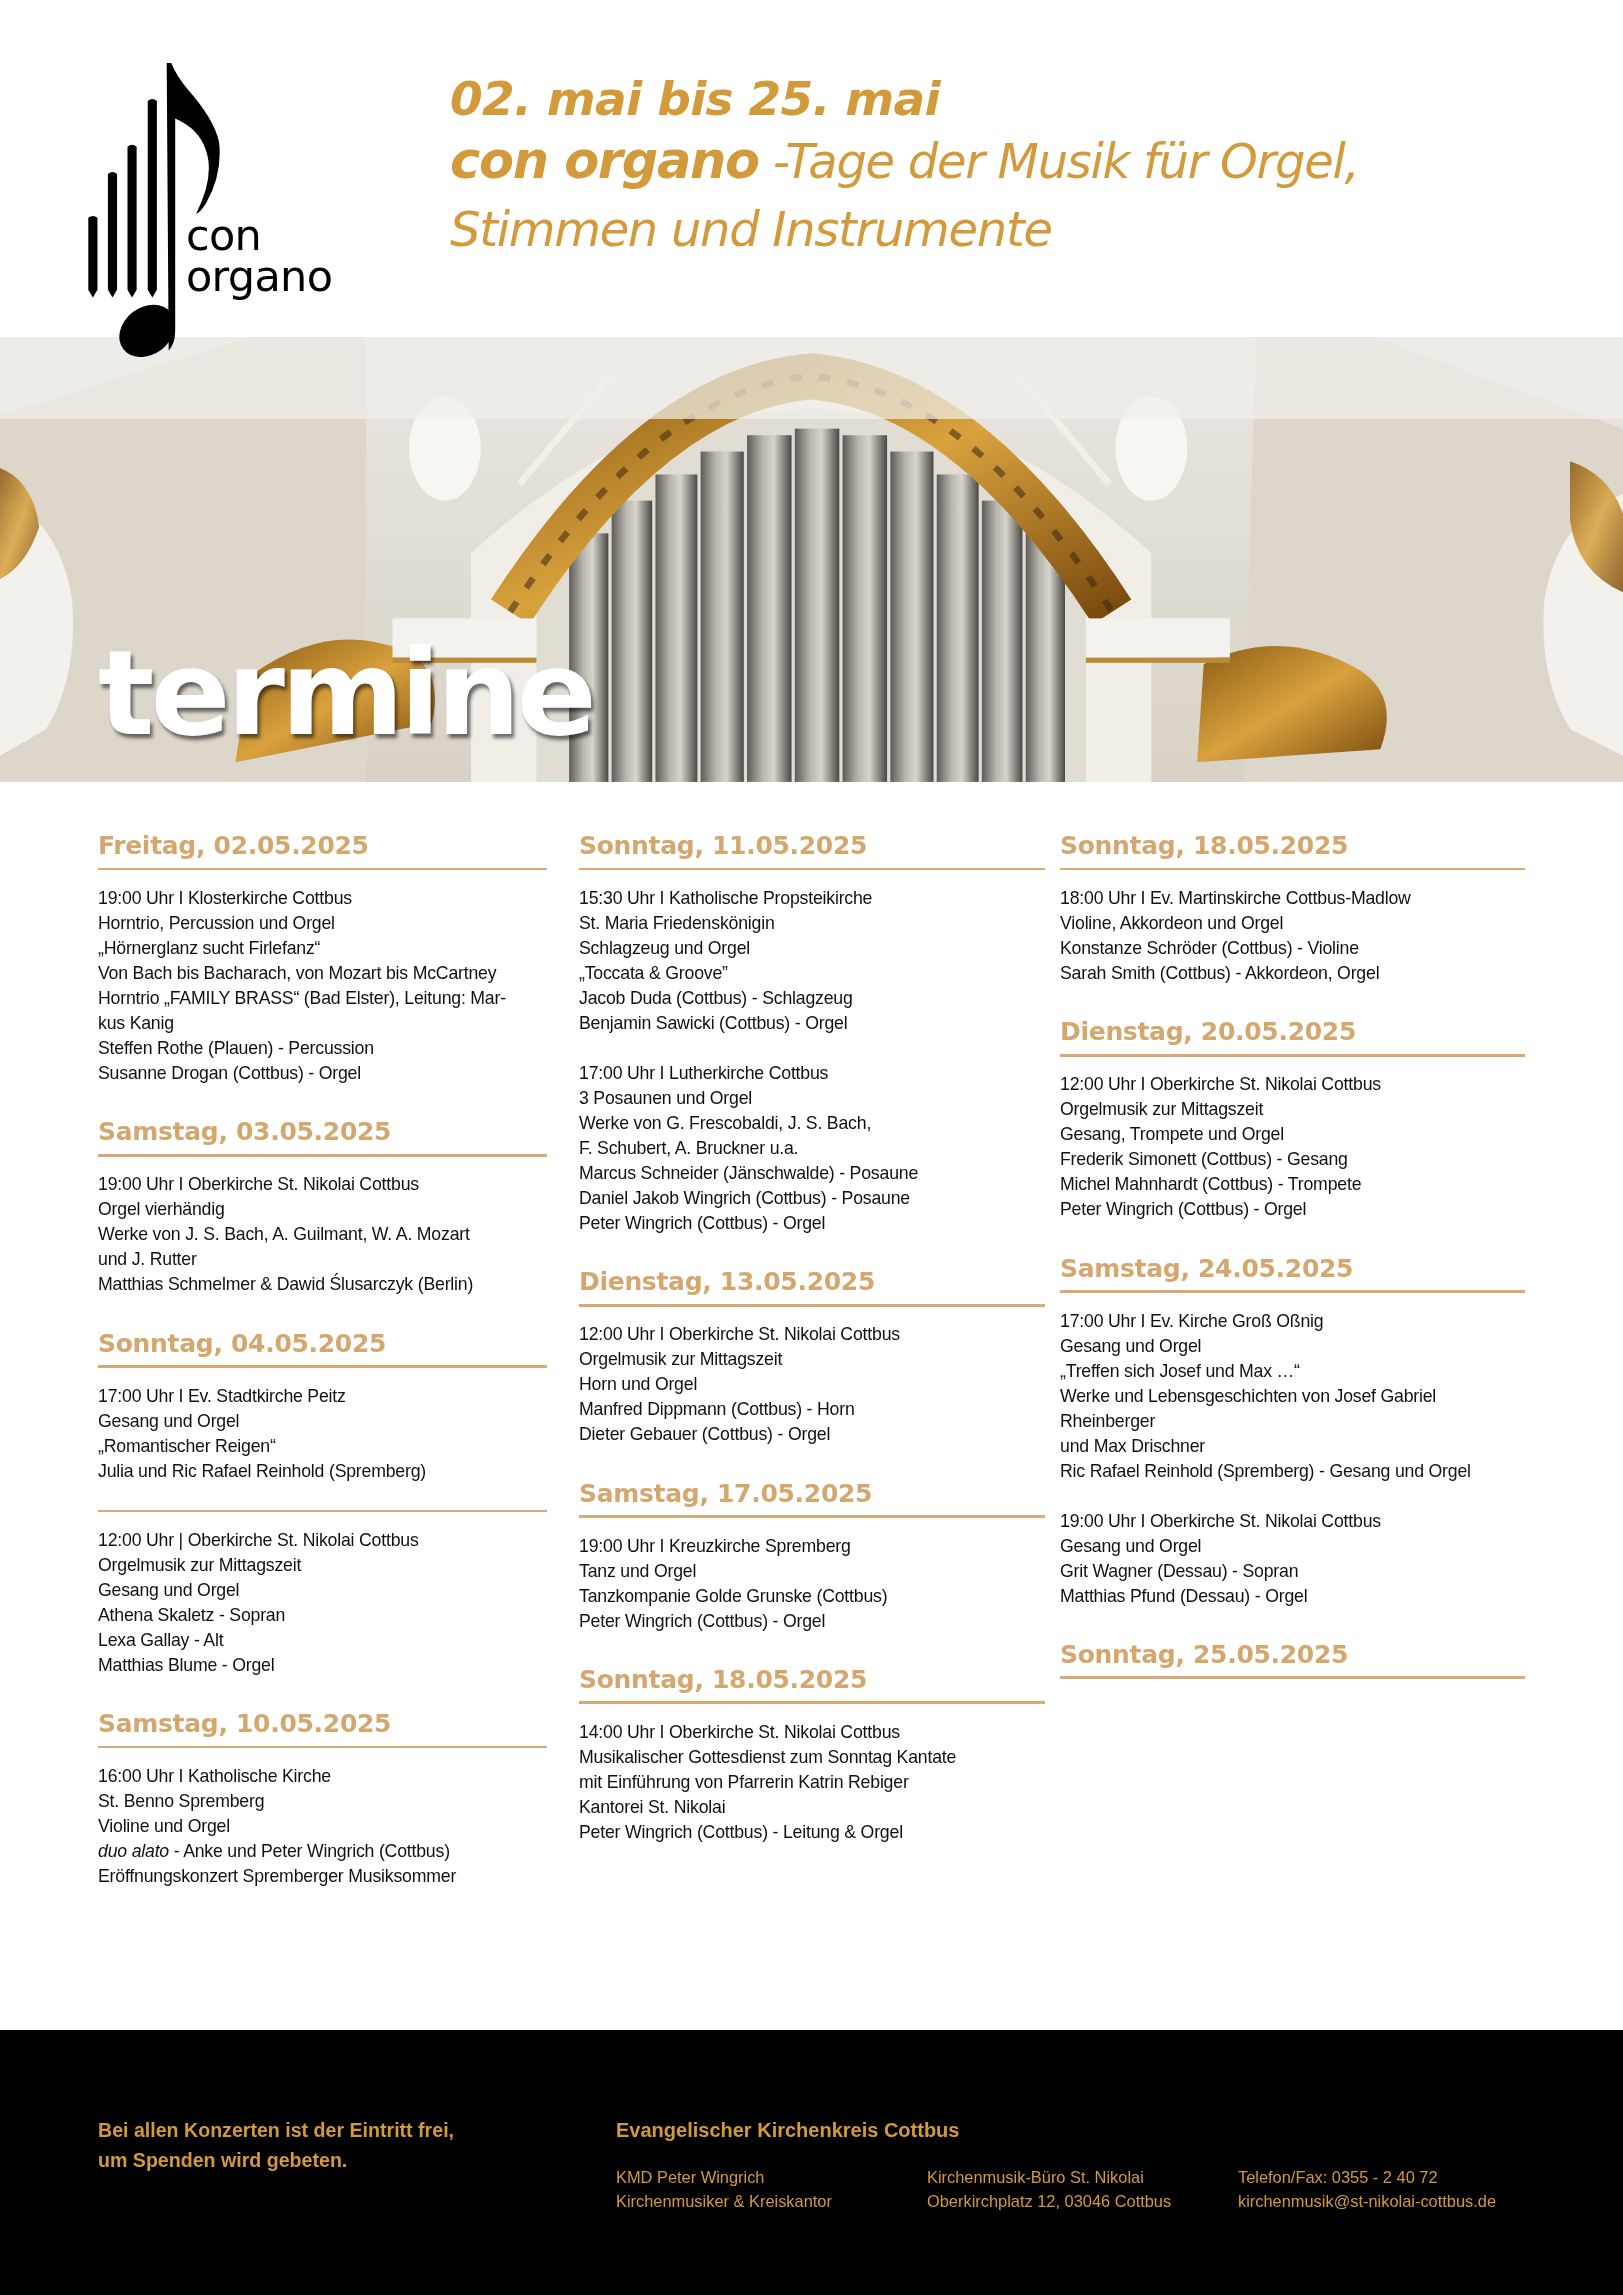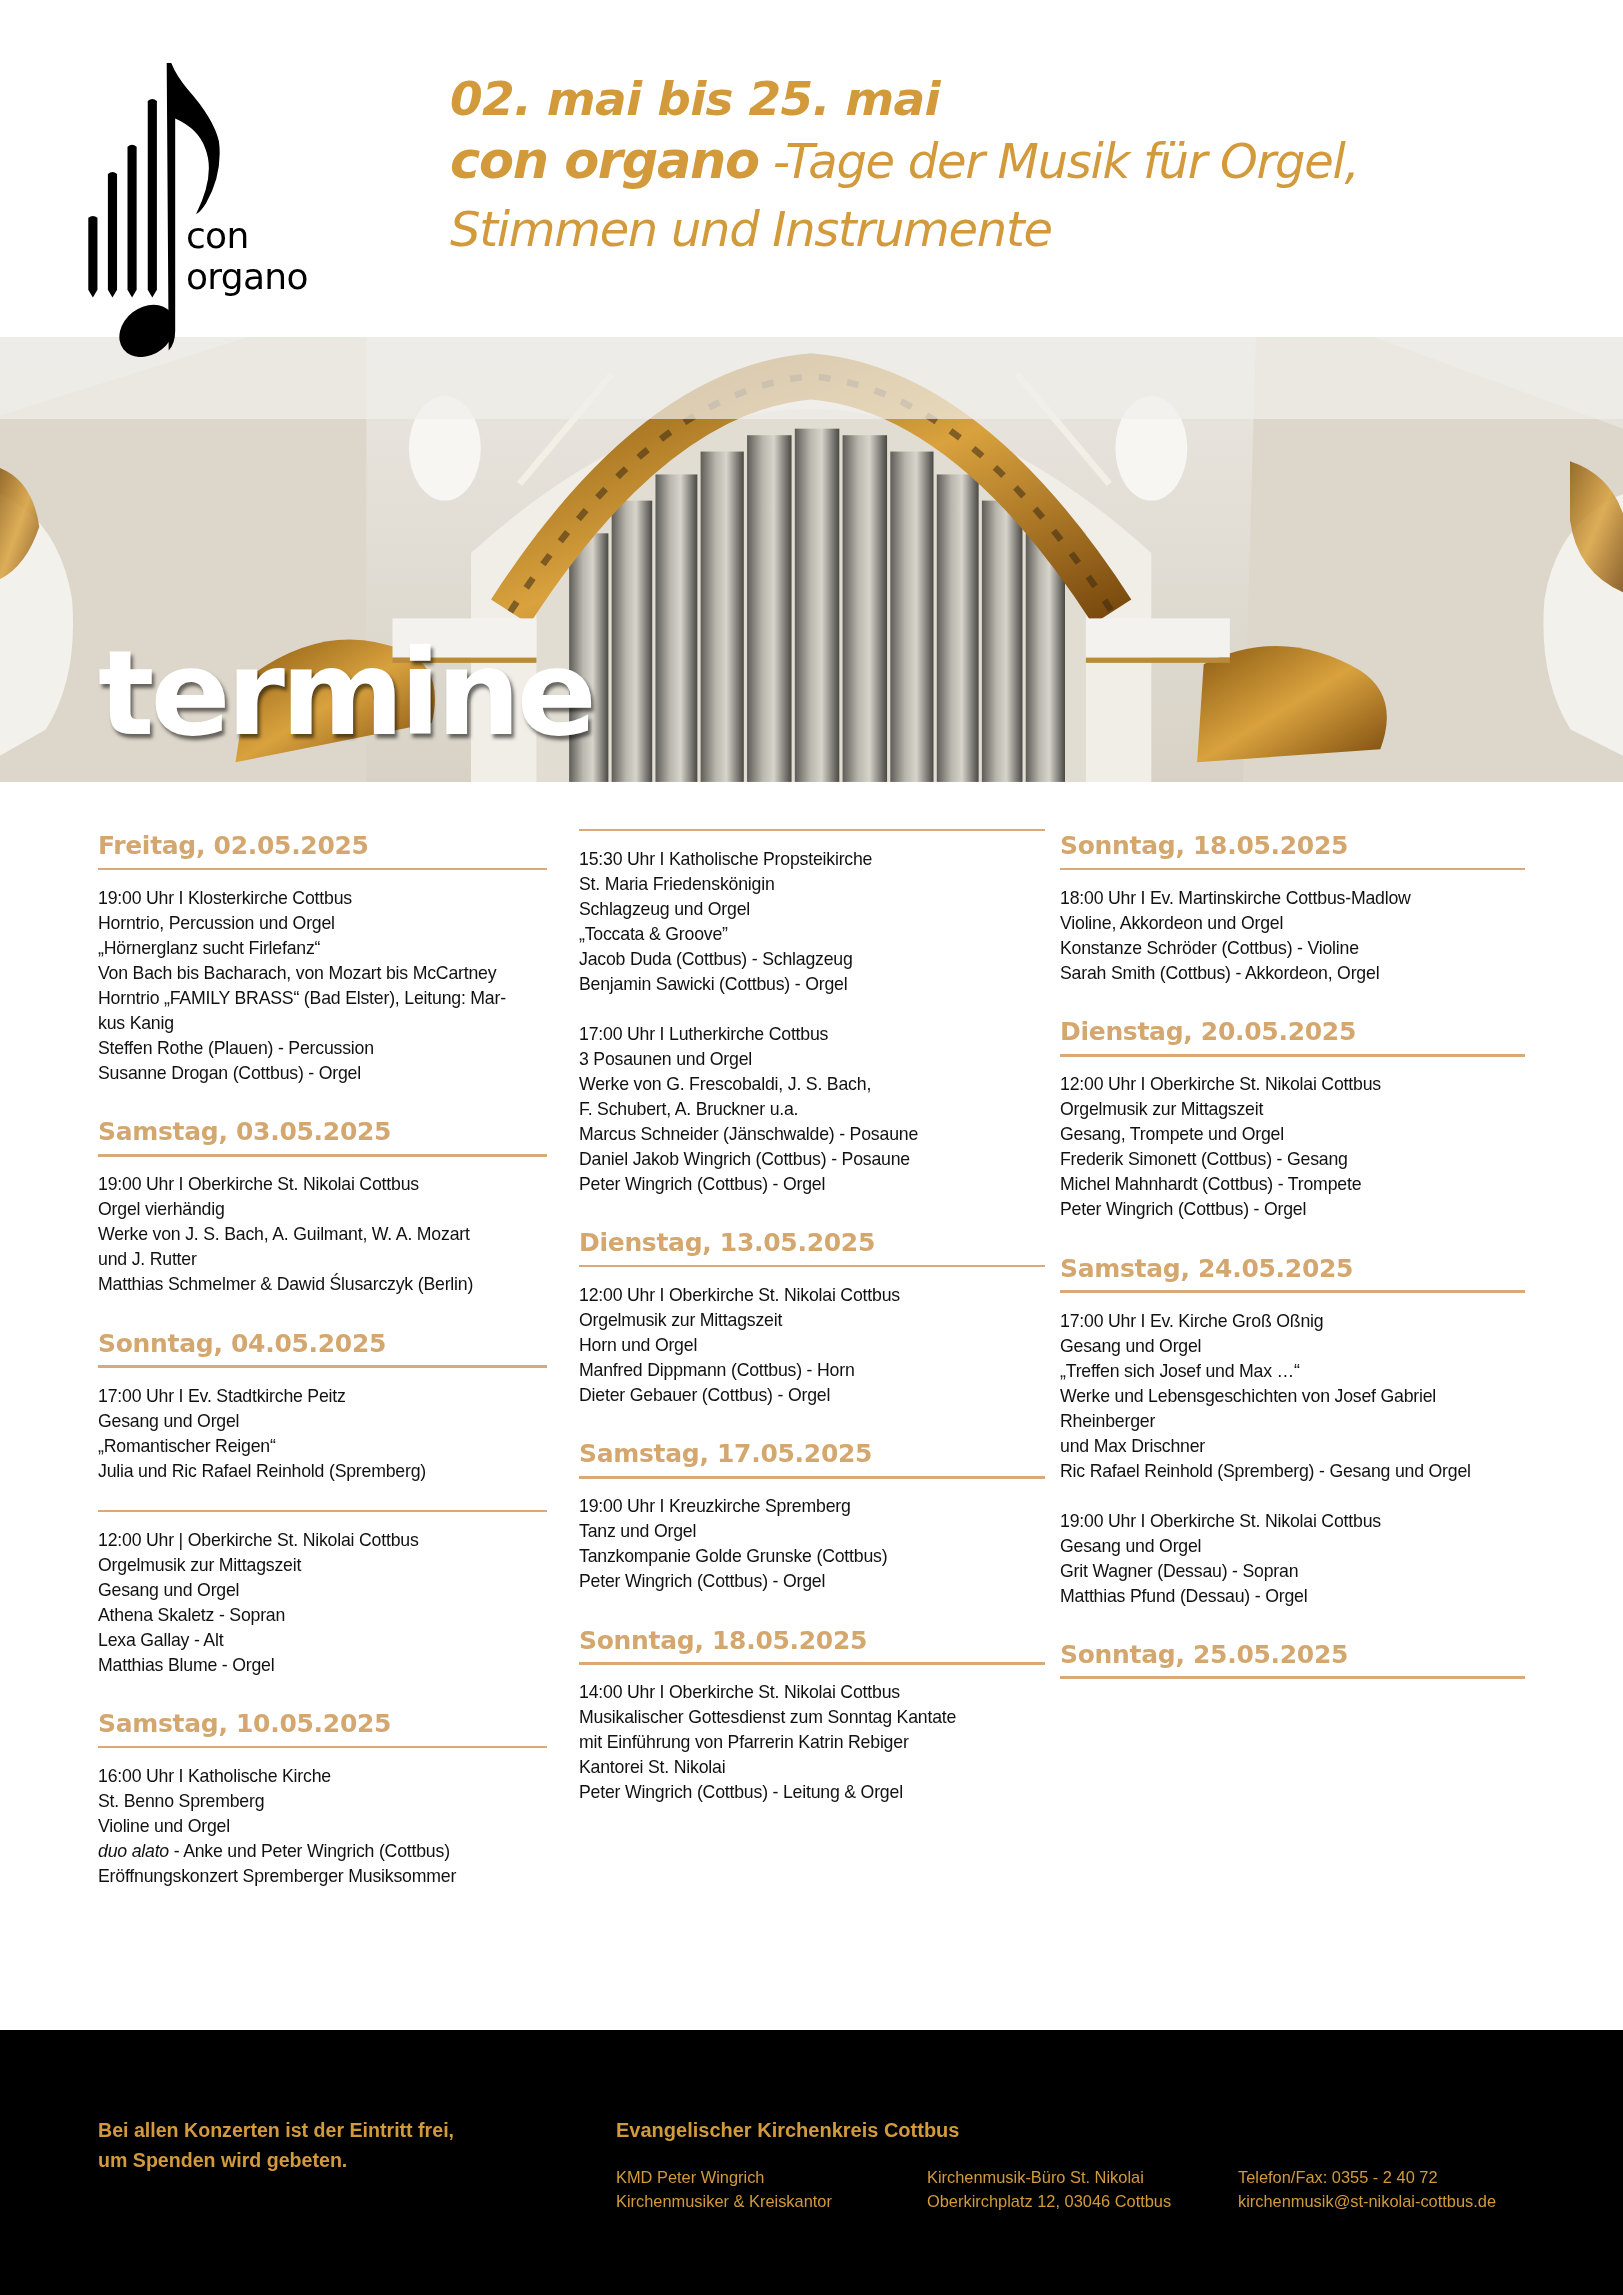--- a/index.html
+++ b/index.html
@@ -7,21 +7,21 @@
     width: 1623px; height: 2295px; position: relative; overflow: hidden;
     background: #ffffff;
     font-family: "Liberation Sans", "DejaVu Sans", sans-serif;
     color: #111111;
   }
   
   .logo { position: absolute; left: 88px; top: 63px; width: 275px; height: 294px; z-index: 5; }
   .logo svg { display: block; }
   .logo-text {
     position: absolute; left: 98px; top: 152px;
-    font-family: "DejaVu Sans", sans-serif; font-size: 36px; line-height: 41px;
+    font-family: "DejaVu Sans", sans-serif; font-size: 43px; line-height: 41px;
     color: #000; letter-spacing: -0.7px;
   }
   .headline { position: absolute; left: 450px; top: 73px; color: #D39A3C; font-style: italic; }
   .headline .dates { font-family: "DejaVu Sans", sans-serif; font-size: 47px; font-weight: bold; line-height: 52px; letter-spacing: -0.7px; }
   .headline .line2 { font-family: "DejaVu Sans", sans-serif; font-size: 51px; line-height: 72px; margin-top: 0px; white-space: nowrap; letter-spacing: -1.3px; }
   .headline .line2 .brand { font-weight: bold; }
   .headline .line2 .rest { font-weight: normal; font-size: 48px; }
   .headline .line3 { font-family: "DejaVu Sans", sans-serif; font-size: 48px; line-height: 65px; letter-spacing: -1.3px; }
 
   
@@ -215,20 +215,21 @@
         <div class="ln b">16:00 Uhr I Katholische Kirche</div>
         <div class="ln b">St. Benno Spremberg</div>
         <div class="ln b">Violine und Orgel</div>
         <div class="ln"><span class="it">duo alato</span><span> - Anke und Peter Wingrich (Cottbus)</span></div>
         <div class="ln">Eröffnungskonzert Spremberger Musiksommer</div>
       </div>
     </div>
   </div>
 <div class="col col2">
     <div class="day">
+      <div class="day-title">Sonntag, 11.05.2025</div>
       <div class="rule"></div>
       <div class="event">
         <div class="ln b">15:30 Uhr I Katholische Propsteikirche</div>
         <div class="ln b">St. Maria Friedenskönigin</div>
         <div class="ln b">Schlagzeug und Orgel</div>
         <div class="ln">„Toccata &amp; Groove”</div>
         <div class="ln">Jacob Duda (Cottbus) - Schlagzeug</div>
         <div class="ln">Benjamin Sawicki (Cottbus) - Orgel</div>
       </div>
       <div class="event">

